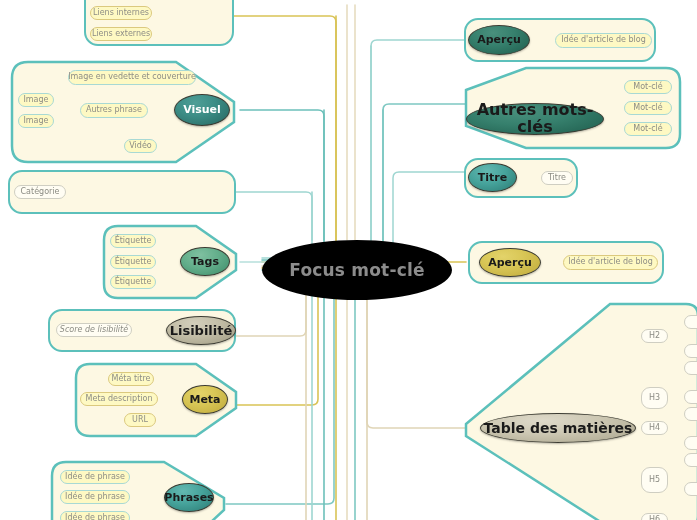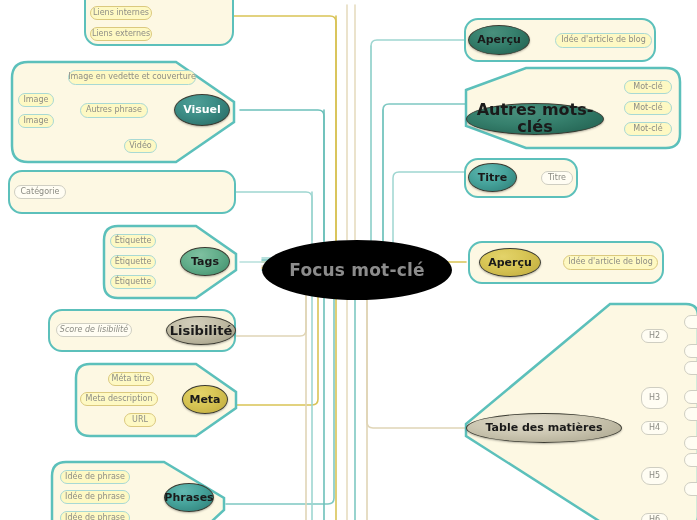--- a/index.html
+++ b/index.html
@@ -279,33 +279,33 @@
   <div class="cnode oval ov-gold" style="left:479px;top:248px;width:62px;height:29px;font-size:11px;">
     <span>Aperçu</span>
   </div>
   <div class="cnode pill gold" style="left:563px;top:255px;width:95px;height:15px;">
     <span>Idée d'article de blog</span>
   </div>
 
   <svg style="position:absolute;left:458px;top:300px;width:246px;height:232px;">
     <path d="M8,124 L152,4 H228 Q240,4 240,16 V216 Q240,228 228,228 H152 L8,136 Z" fill="#fdf8e3" stroke="#5cc0bb" stroke-width="2.5"></path>
   </svg>
-  <div class="cnode oval ov-khaki-lt" style="left:466px;top:413px;width:156px;height:30px;font-size:11px;">
+  <div class="cnode oval ov-khaki-lt" style="left:480px;top:413px;width:156px;height:30px;font-size:14px;">
     <span>Table des matières</span>
   </div>
   <div class="cnode pill plain" style="left:641px;top:329px;width:27px;height:14px;">
     <span>H2</span>
   </div>
   <div class="cnode pill plain" style="left:641px;top:375px;width:27px;height:22px;margin-top:12px;">
     <span>H3</span>
   </div>
   <div class="cnode pill plain" style="left:641px;top:421px;width:27px;height:14px;">
     <span>H4</span>
   </div>
-  <div class="cnode pill plain" style="left:641px;top:467px;width:27px;height:18px;">
+  <div class="cnode pill plain" style="left:641px;top:467px;width:27px;height:26px;">
     <span>H5</span>
   </div>
   <div class="cnode pill plain" style="left:641px;top:513px;width:27px;height:14px;">
     <span>H6</span>
   </div>
 
   <div class="cnode pill plain" style="left:684px;top:315px;width:30px;height:14px;"></div>
   <div class="cnode pill plain" style="left:684px;top:344px;width:30px;height:14px;"></div>
   <div class="cnode pill plain" style="left:684px;top:361px;width:30px;height:14px;"></div>
   <div class="cnode pill plain" style="left:684px;top:390px;width:30px;height:14px;"></div>

